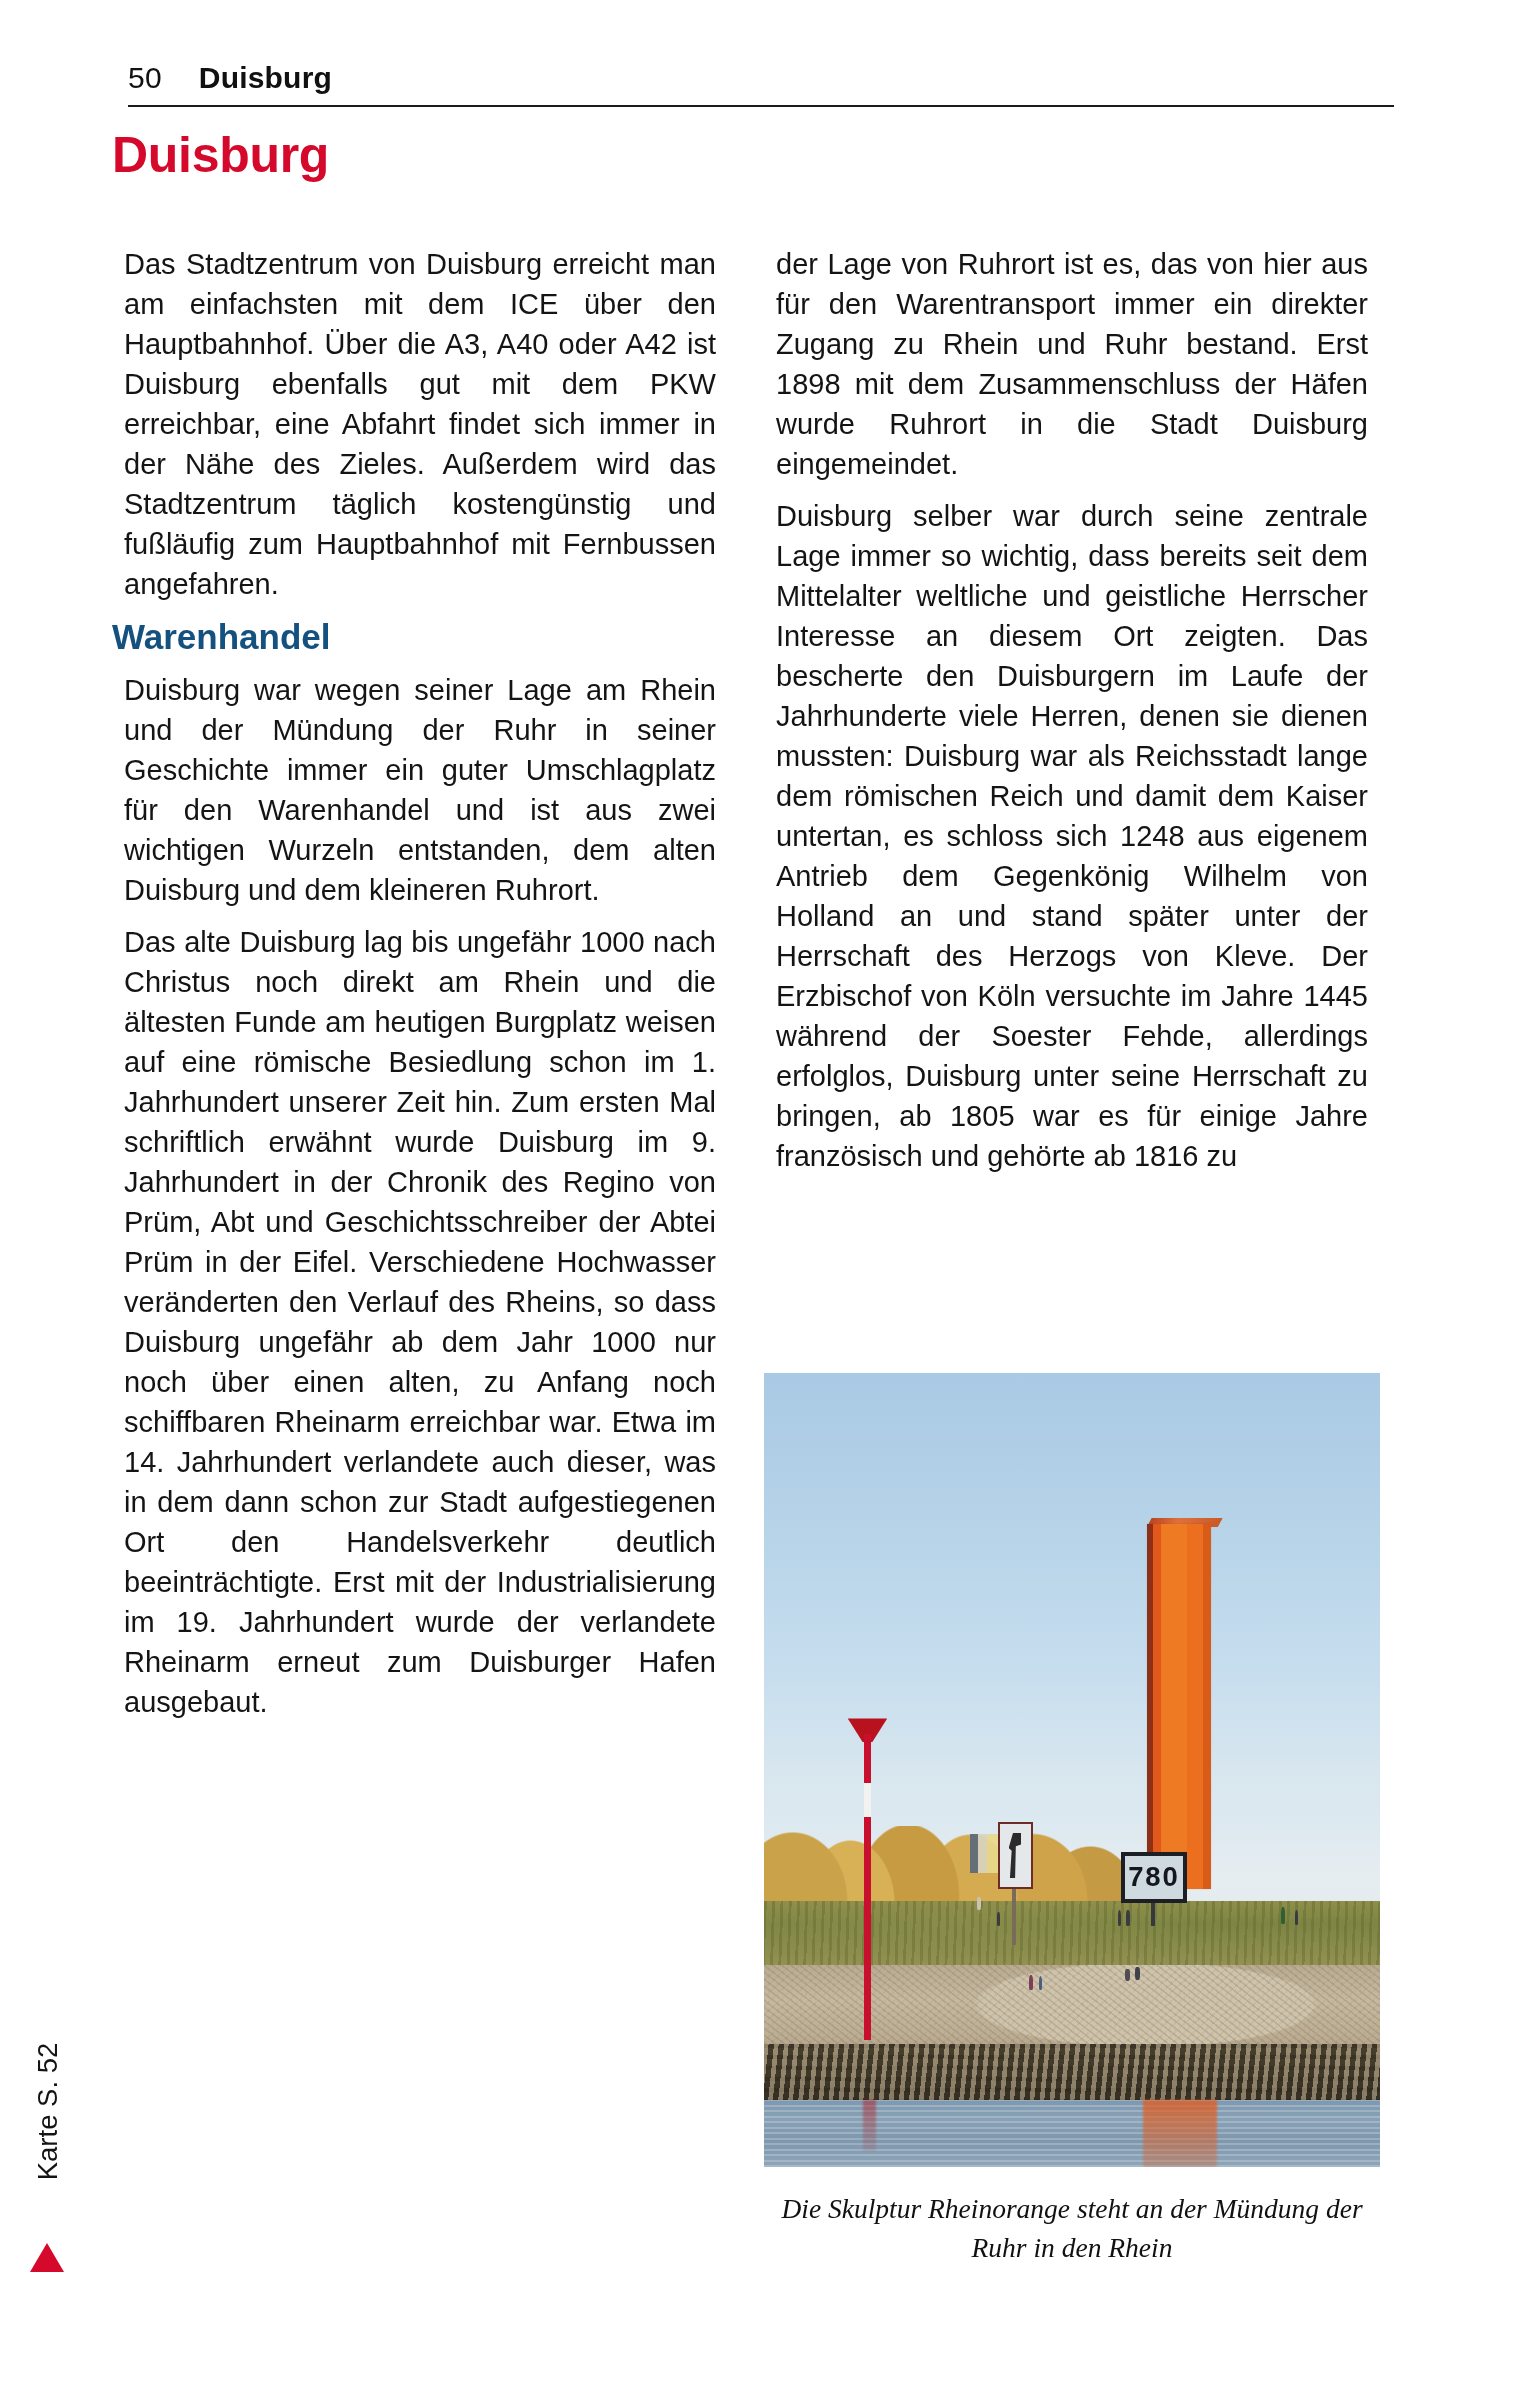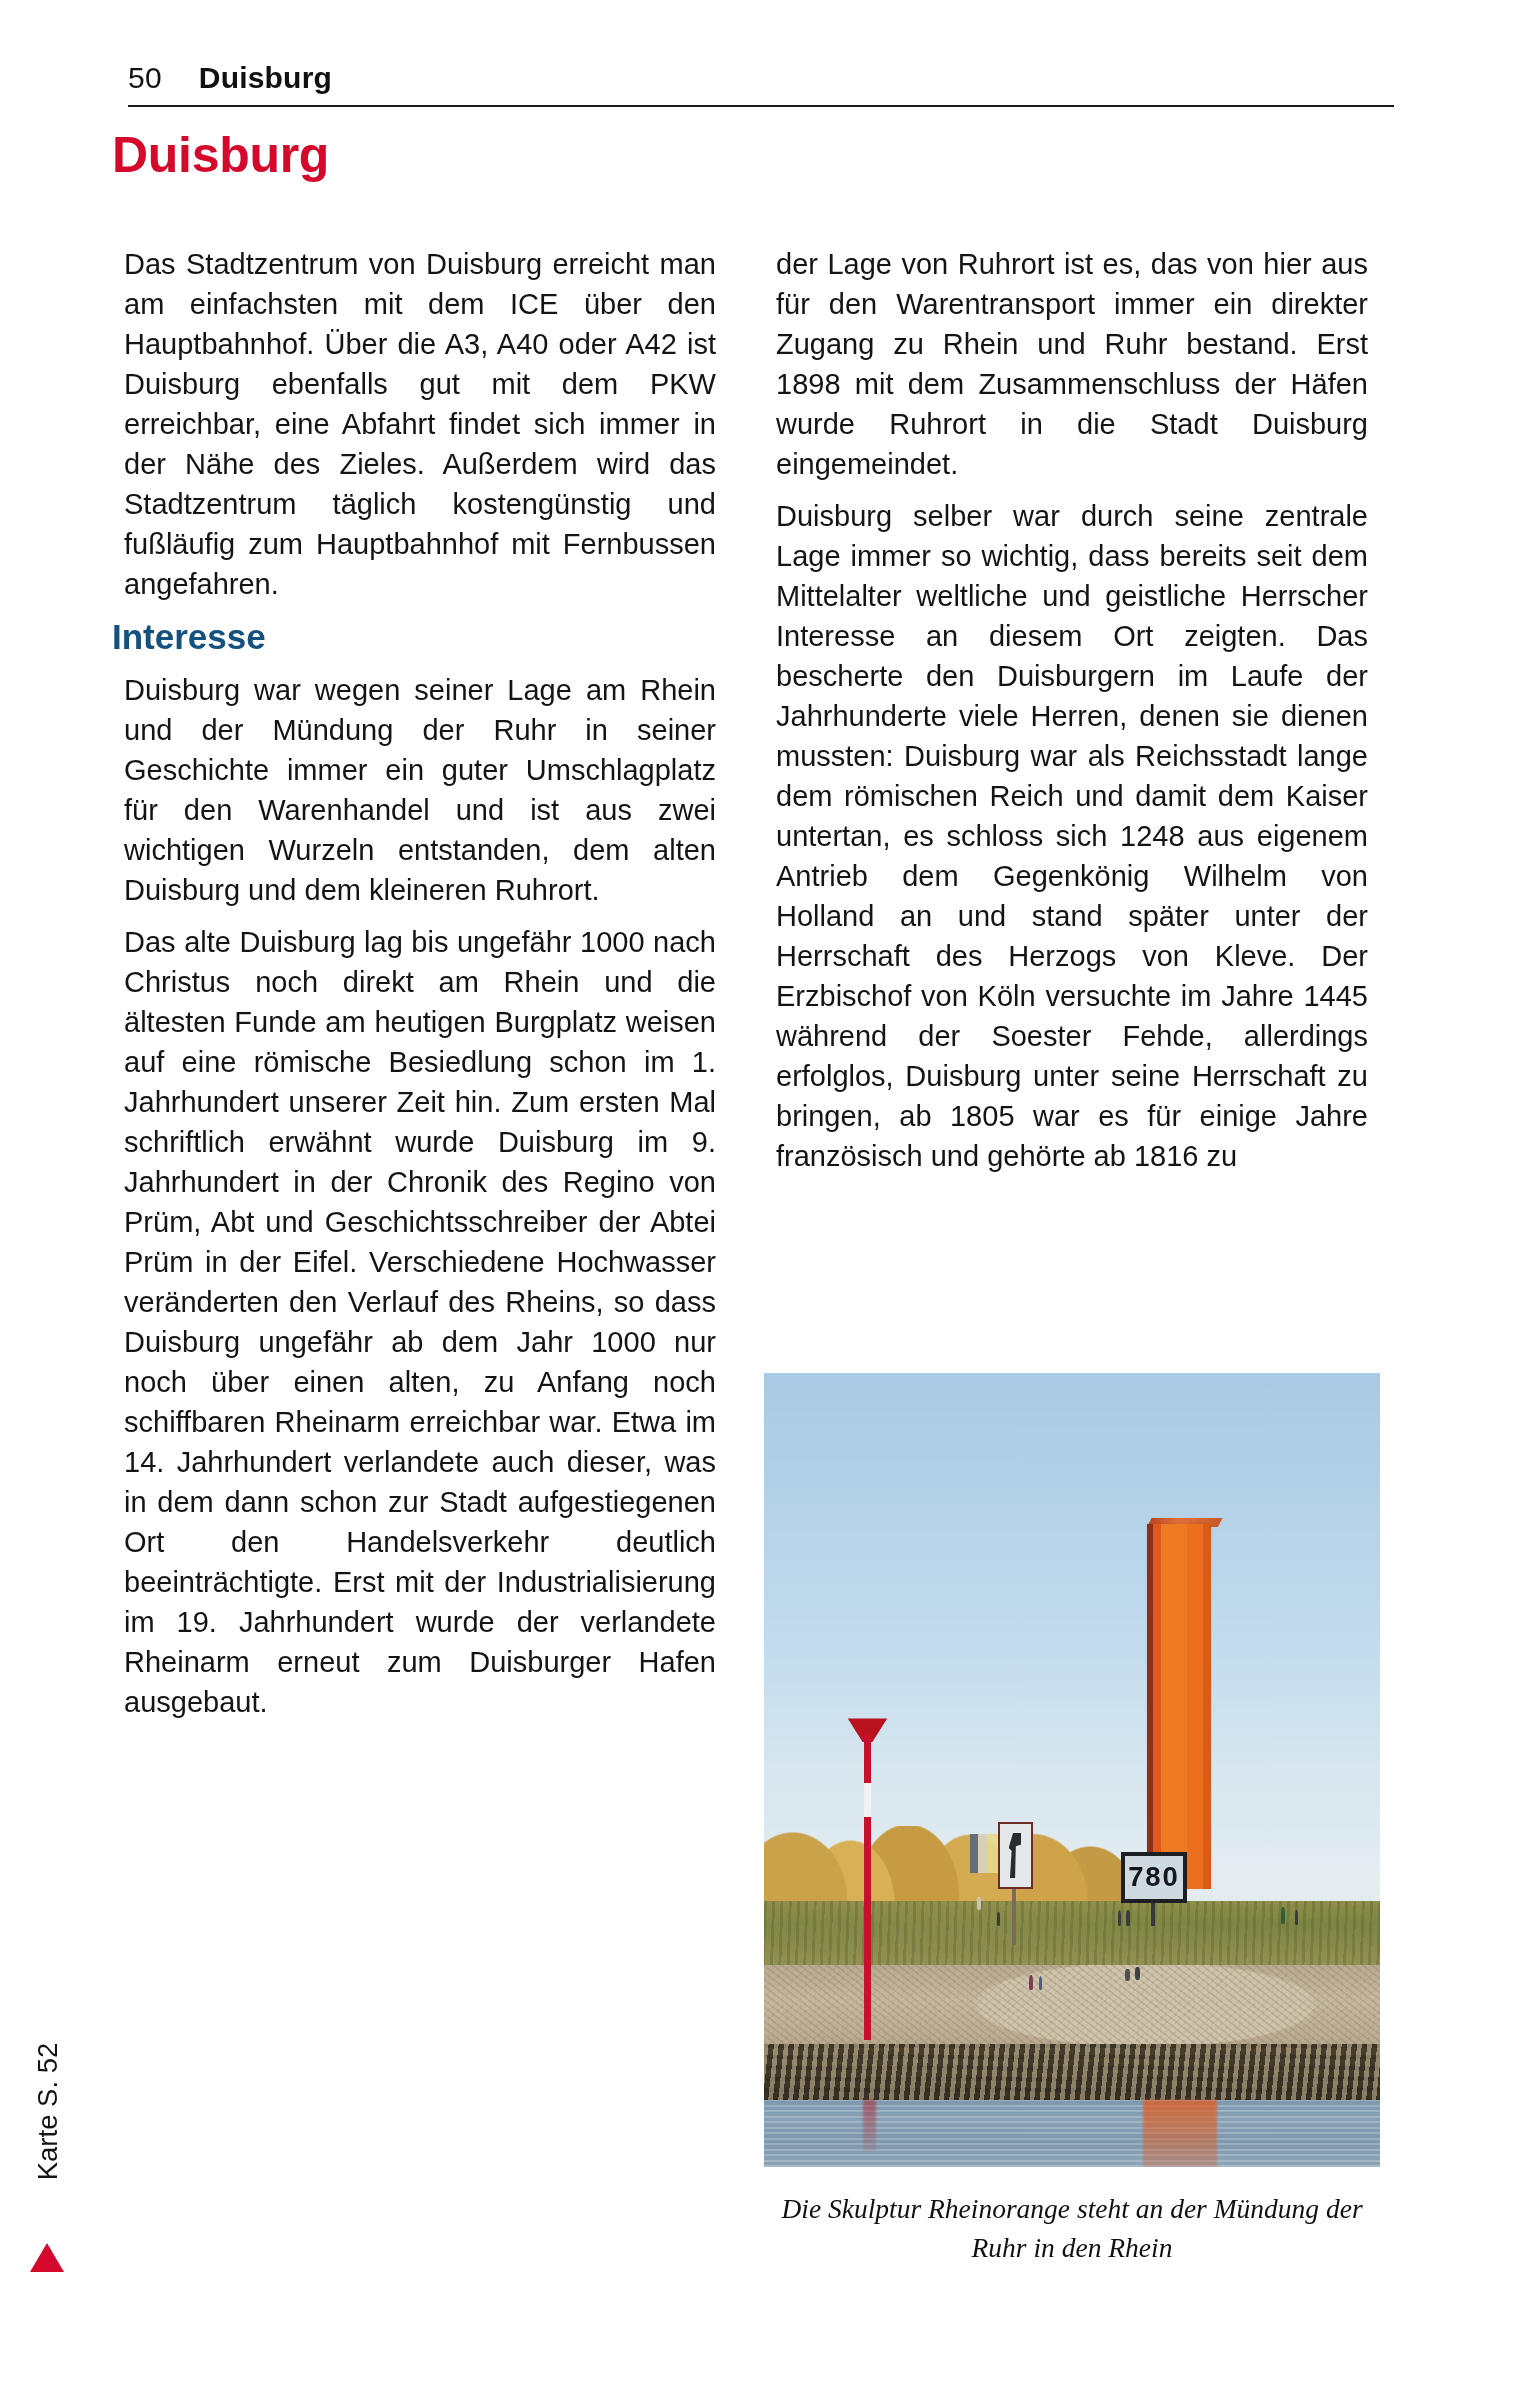--- a/index.html
+++ b/index.html
@@ -399,21 +399,21 @@
       <span class="runhead-page">50</span>
       <span class="runhead-title">Duisburg</span>
     </div>
     <div class="runhead-rule"></div>
   </div>
 
   <div class="h1">Duisburg</div>
 
   <div class="col col-left">
     <p>Das Stadtzentrum von Duisburg erreicht man am einfachsten mit dem ICE über den Hauptbahnhof. Über die A3, A40 oder A42 ist Duisburg ebenfalls gut mit dem PKW erreichbar, eine Abfahrt findet sich immer in der Nähe des Zieles. Außerdem wird das Stadtzentrum täglich kostengünstig und fußläufig zum Hauptbahnhof mit Fernbussen angefahren.</p>
-    <div class="h2 gap-before">Interesse</div>
+    <div class="h2 gap-before">Warenhandel</div>
     <p>Duisburg war wegen seiner Lage am Rhein und der Mündung der Ruhr in seiner Geschichte immer ein guter Umschlagplatz für den Warenhandel und ist aus zwei wichtigen Wurzeln entstanden, dem alten Duisburg und dem kleineren Ruhrort.</p>
     <p>Das alte Duisburg lag bis ungefähr 1000 nach Christus noch direkt am Rhein und die ältesten Funde am heutigen Burgplatz weisen auf eine römische Besiedlung schon im 1. Jahrhundert unserer Zeit hin. Zum ersten Mal schriftlich erwähnt wurde Duisburg im 9. Jahrhundert in der Chronik des Regino von Prüm, Abt und Geschichtsschreiber der Abtei Prüm in der Eifel. Verschiedene Hochwasser veränderten den Verlauf des Rheins, so dass Duisburg ungefähr ab dem Jahr 1000 nur noch über einen alten, zu Anfang noch schiffbaren Rheinarm erreichbar war. Etwa im 14. Jahrhundert verlandete auch dieser, was in dem dann schon zur Stadt aufgestiegenen Ort den Handelsverkehr deutlich beeinträchtigte. Erst mit der Industrialisierung im 19. Jahrhundert wurde der verlandete Rheinarm erneut zum Duisburger Hafen ausgebaut.</p>
   </div>
 
   <div class="col col-right">
     <p>der Lage von Ruhrort ist es, das von hier aus für den Warentransport immer ein direkter Zugang zu Rhein und Ruhr bestand. Erst 1898 mit dem Zusammenschluss der Häfen wurde Ruhrort in die Stadt Duisburg eingemeindet.</p>
     <p>Duisburg selber war durch seine zentrale Lage immer so wichtig, dass bereits seit dem Mittelalter weltliche und geistliche Herrscher Interesse an diesem Ort zeigten. Das bescherte den Duisburgern im Laufe der Jahrhunderte viele Herren, denen sie dienen mussten: Duisburg war als Reichsstadt lange dem römischen Reich und damit dem Kaiser untertan, es schloss sich 1248 aus eigenem Antrieb dem Gegenkönig Wilhelm von Holland an und stand später unter der Herrschaft des Herzogs von Kleve. Der Erzbischof von Köln versuchte im Jahre 1445 während der Soester Fehde, allerdings erfolglos, Duisburg unter seine Herrschaft zu bringen, ab 1805 war es für einige Jahre französisch und gehörte ab 1816 zu</p>
   </div>
 
   <div class="photo">

